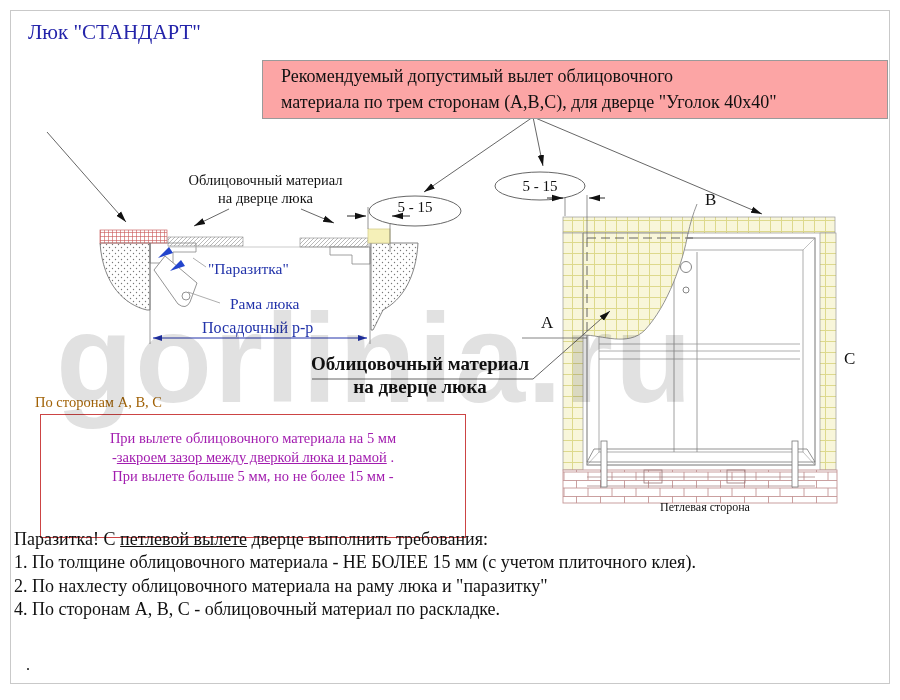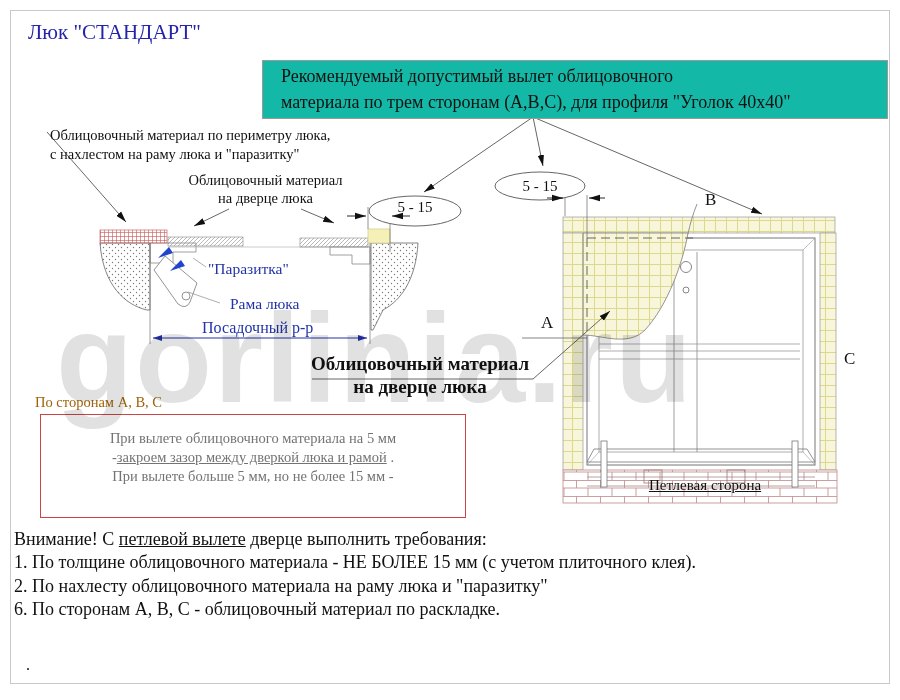--- a/index.html
+++ b/index.html
@@ -3,58 +3,54 @@
 <meta charset="utf-8">
 <style>
   html,body{margin:0;padding:0;background:#fff;}
   #page{position:relative;width:900px;height:700px;background:#fff;overflow:hidden;
         font-family:"Liberation Serif","DejaVu Serif",serif;color:#111;}
   #border-frame{position:absolute;left:10px;top:10px;width:878px;height:672px;
         border:1px solid #c9c9c9;pointer-events:none;}
   .abs{position:absolute;}
   #title{left:28px;top:20px;font-size:21px;color:#2424aa;z-index:3;}
   #rec-box{left:262px;top:60px;width:606px;height:55px;border:1px solid #9a9a9a;
-        font-size:18px;line-height:26px;padding:2px 0 0 18px;z-index:3;background:#14b8a6;}
+        font-size:18px;line-height:26px;padding:2px 0 0 18px;z-index:3;background:#fca5a5;}
   #lbl-perimeter{left:50px;top:126px;font-size:14.5px;line-height:19px;z-index:3;}
   #lbl-door{left:178px;top:171px;width:175px;text-align:center;font-size:14.5px;line-height:18px;z-index:3;}
   #lbl-parasitka{left:208px;top:260px;font-size:15.5px;color:#2233aa;z-index:3;}
   #lbl-frame{left:230px;top:295px;font-size:15.5px;color:#2233aa;z-index:3;}
   #lbl-seat{left:202px;top:319px;font-size:16px;color:#2233aa;z-index:3;}
   #lbl-door-bold{left:300px;top:352px;width:240px;text-align:center;font-weight:bold;
         font-size:19px;line-height:23px;z-index:3;}
   #red-heading{left:35px;top:394px;font-size:14.5px;color:#a16207;z-index:3;}
-  #red-box{left:40px;top:414px;width:426px;height:104px;border:1px solid #cc4444;
-        text-align:center;font-size:14.5px;line-height:19px;color:#737373;padding-top:14px;
+  #red-box{left:40px;top:414px;width:426px;height:124px;border:1px solid #cc4444;
+        text-align:center;font-size:14.5px;line-height:19px;color:#a21caf;padding-top:14px;
         box-sizing:border-box;z-index:3;}
-  #lbl-hinge-side{left:630px;top:477px;width:150px;text-align:center;font-size:15px;z-index:3;text-decoration:underline;}
+  #lbl-hinge-side{left:630px;top:500px;width:150px;text-align:center;font-size:12px;z-index:3;}
   #attention{left:14px;top:528px;width:874px;font-size:18px;line-height:23.3px;z-index:3;}
   #trailing-dot{left:26px;top:656px;font-size:16px;z-index:3;}
   #watermark{left:56px;top:286px;font-family:"Liberation Sans","DejaVu Sans",sans-serif;
         font-weight:bold;font-size:126px;letter-spacing:2px;color:#9a9a9a;opacity:.3;
         mix-blend-mode:multiply;z-index:4;pointer-events:none;white-space:nowrap;}
   #diagram-svg{position:absolute;left:0;top:0;z-index:2;}
   .u{text-decoration:underline;margin-top:21px;}
 </style>
 </head>
 <body>
 
 <div id="page">
   <div id="border-frame"></div>
 
   <div class="abs" id="title">Люк "СТАНДАРТ"</div>
 
   <div class="abs" id="rec-box">
     <div>Рекомендуемый допустимый вылет облицовочного</div>
-    <div>материала по трем сторонам (А,В,С), для профиля "Уголок 40x40"</div>
-  </div>
-
-  <div class="abs" id="lbl-perimeter">
-    <div>Облицовочный материал по периметру люка,</div>
-    <div>с нахлестом на раму люка и "паразитку"</div>
-  </div>
+    <div>материала по трем сторонам (А,В,С), для дверце "Уголок 40x40"</div>
+  </div>
+
 
   <div class="abs" id="lbl-door">
     <div>Облицовочный материал</div>
     <div>на дверце люка</div>
   </div>
 
   <div class="abs" id="lbl-parasitka">"Паразитка"</div>
   <div class="abs" id="lbl-frame">Рама люка</div>
   <div class="abs" id="lbl-seat">Посадочный р-р</div>
 
@@ -67,24 +63,24 @@
 
   <div class="abs" id="red-box">
     <div>При вылете облицовочного материала  на 5 мм</div>
     <div><span>-</span><span class="u">закроем зазор между дверкой люка и рамой</span><span> .</span></div>
     <div>При вылете больше 5 мм, но не более 15 мм -</div>
   </div>
 
   <div class="abs" id="lbl-hinge-side">Петлевая сторона</div>
 
   <div class="abs" id="attention">
-    <div><span>Внимание! С </span><span class="u">петлевой вылете</span><span> дверце выполнить требования:</span></div>
+    <div><span>Паразитка! С </span><span class="u">петлевой вылете</span><span> дверце выполнить требования:</span></div>
     <div>1. По толщине облицовочного материала - НЕ БОЛЕЕ 15 мм (с учетом плиточного клея).</div>
     <div>2. По нахлесту облицовочного материала на раму люка и "паразитку"</div>
-    <div>6. По сторонам А, В, С - облицовочный материал по раскладке.</div>
+    <div>4. По сторонам А, В, С - облицовочный материал по раскладке.</div>
   </div>
 
   <div class="abs" id="trailing-dot">.</div>
 
   <div class="abs" id="watermark">gorlinia.ru</div>
 
   <svg id="diagram-svg" width="900" height="700" viewBox="0 0 900 700">
     <defs>
       <pattern id="stipple" width="6" height="6" patternUnits="userSpaceOnUse">
         <circle cx="1.5" cy="1.5" r="0.7" fill="#777"></circle>

